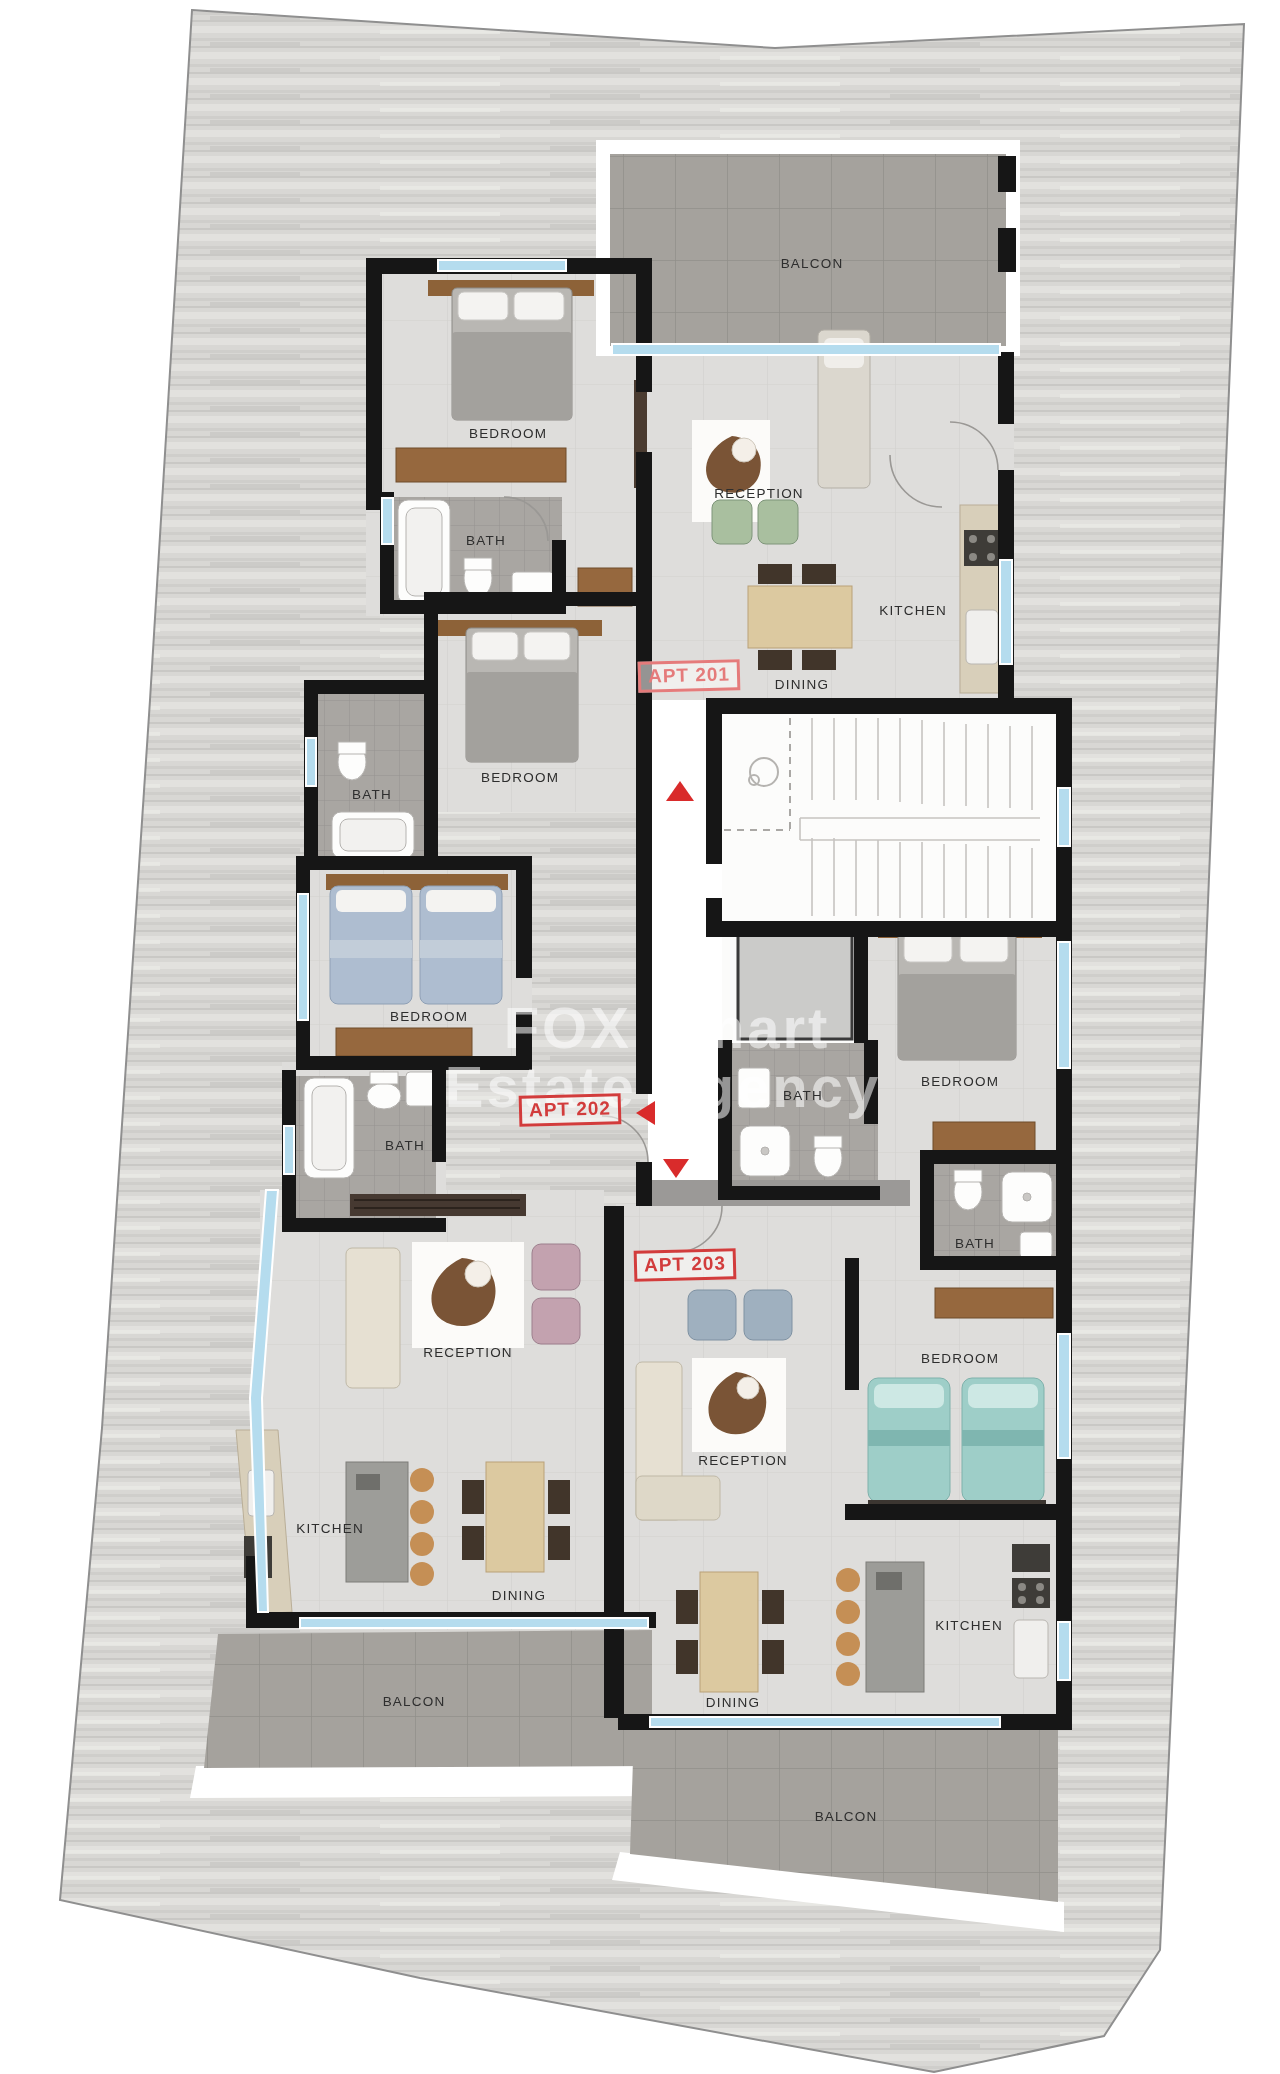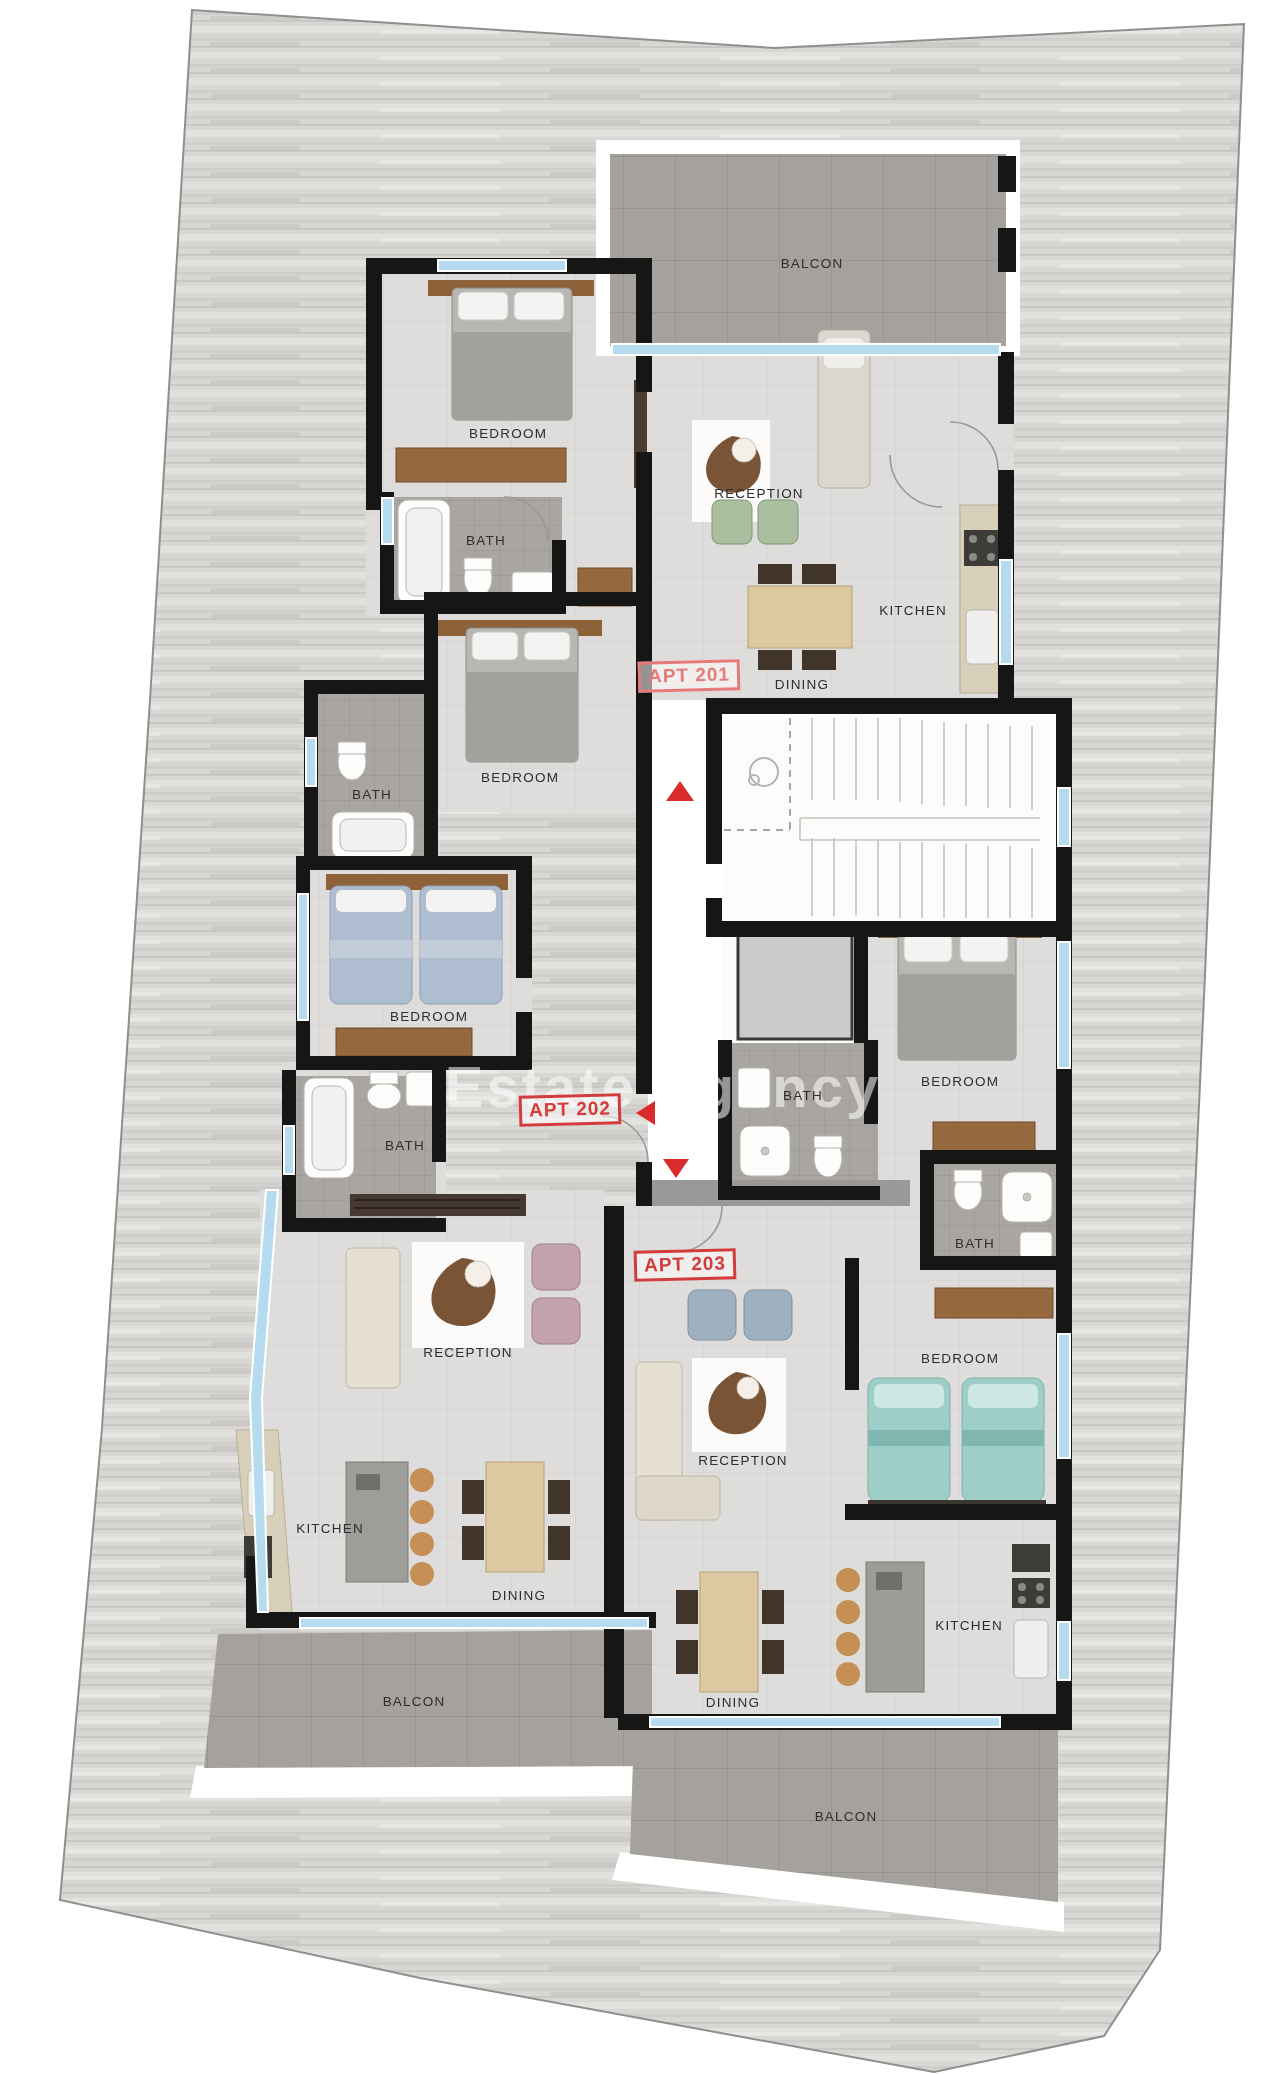--- a/index.html
+++ b/index.html
@@ -361,20 +361,21 @@
 
     <g stroke="#9a9895" stroke-width="1.6" fill="none">
       <path d="M998,470 A48,48 0 0 0 950,422"></path>
       <path d="M504,497 A44,44 0 0 1 548,541"></path>
       <path d="M648,1162 A46,46 0 0 0 602,1116"></path>
       <path d="M722,1206 A46,46 0 0 1 676,1252"></path>
       <path d="M890,455 A52,52 0 0 0 942,507"></path>
     </g>
   </svg>
 
+  <div class="watermark" style="left:667px;top:1027px">FOX Smart</div>
   <div class="watermark" style="left:663px;top:1086px">Estate Agency</div>
 
   <div class="room-label" style="left:812px;top:263px">BALCON</div>
   <div class="room-label" style="left:508px;top:433px">BEDROOM</div>
   <div class="room-label" style="left:486px;top:540px">BATH</div>
   <div class="room-label" style="left:759px;top:493px">RECEPTION</div>
   <div class="room-label" style="left:913px;top:610px">KITCHEN</div>
   <div class="room-label" style="left:802px;top:684px">DINING</div>
 
   <div class="room-label" style="left:520px;top:777px">BEDROOM</div>

